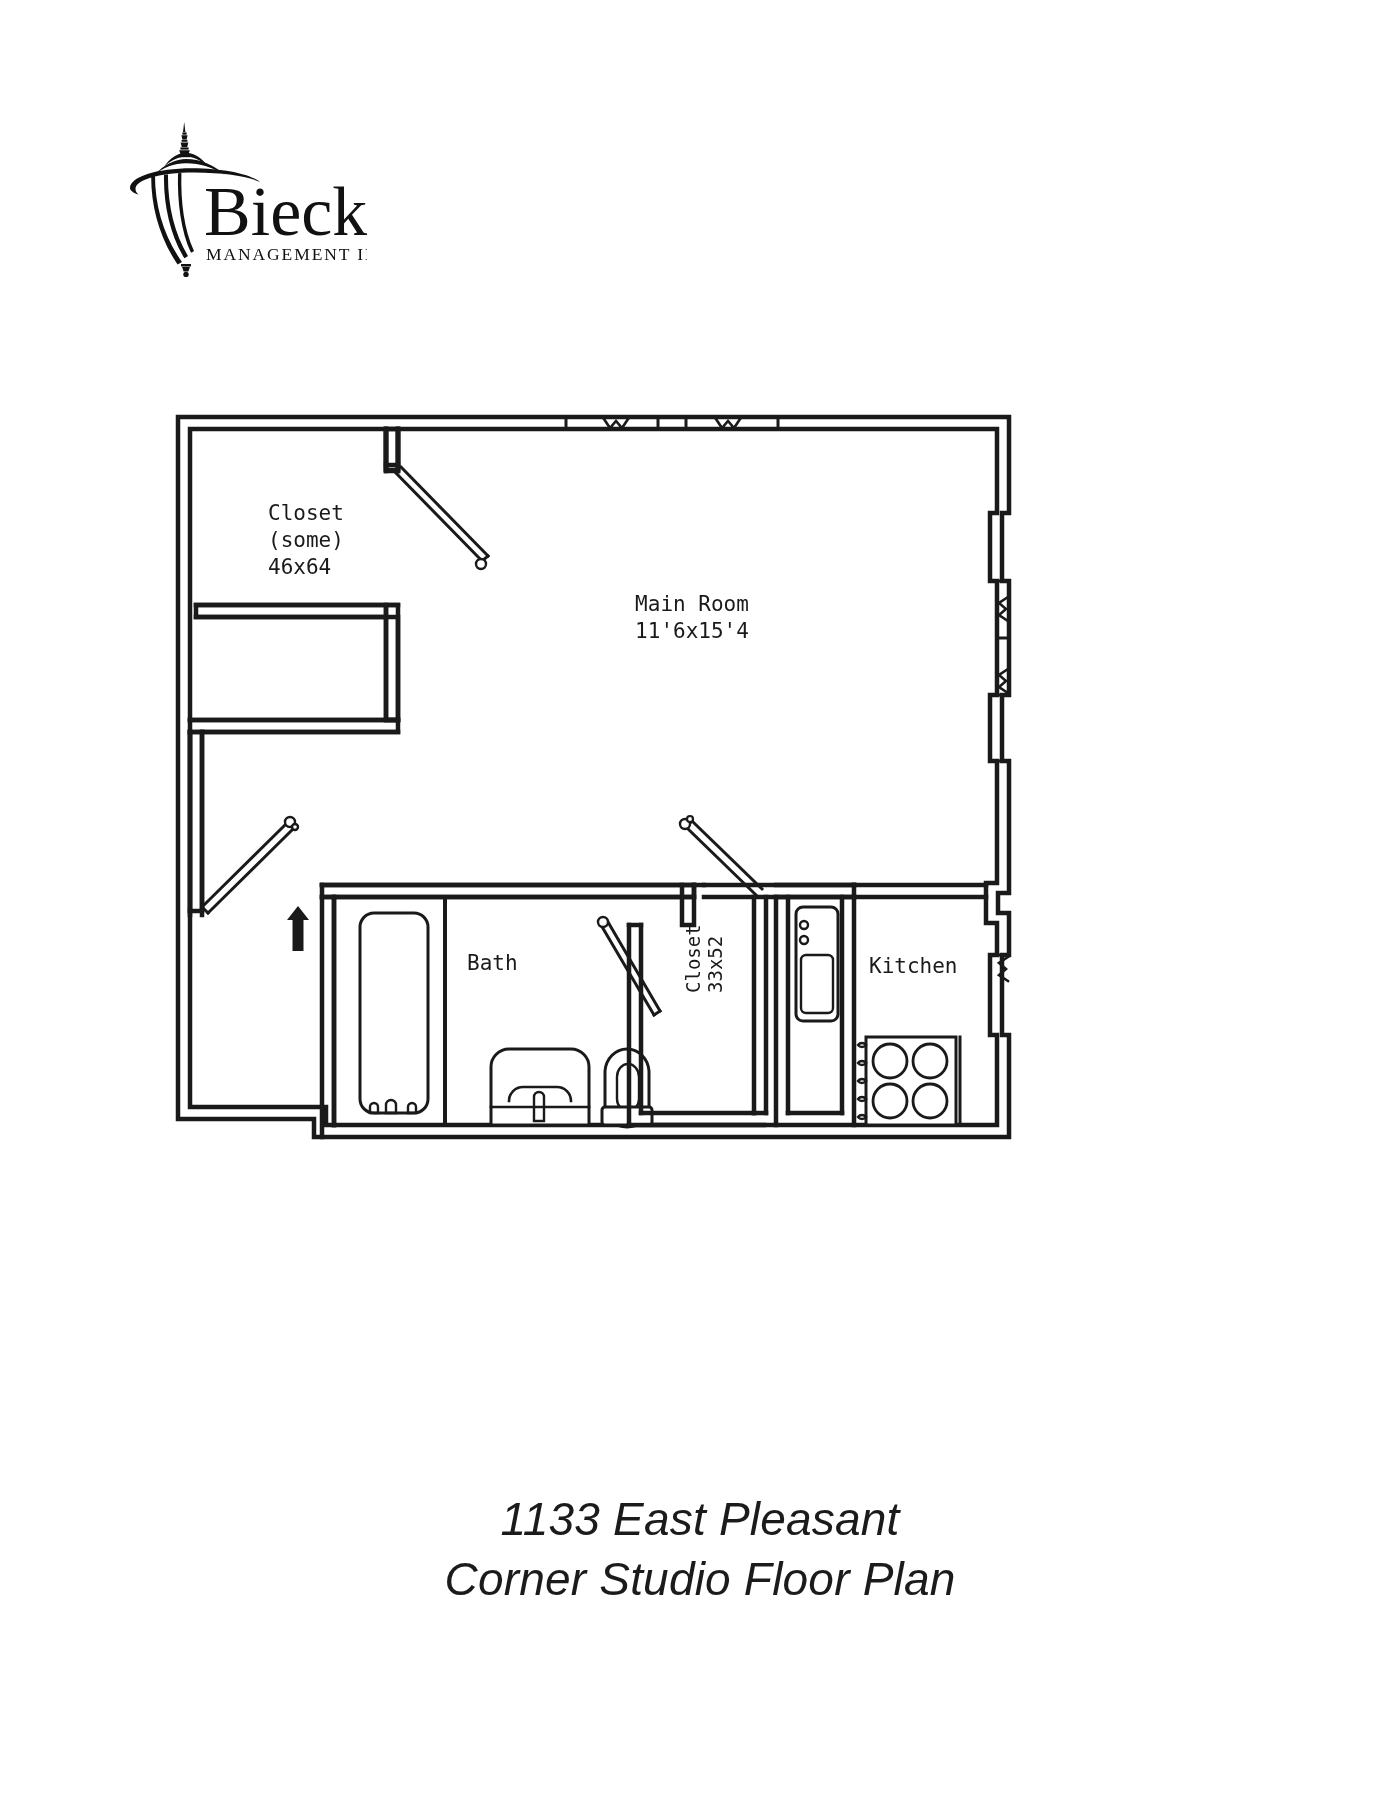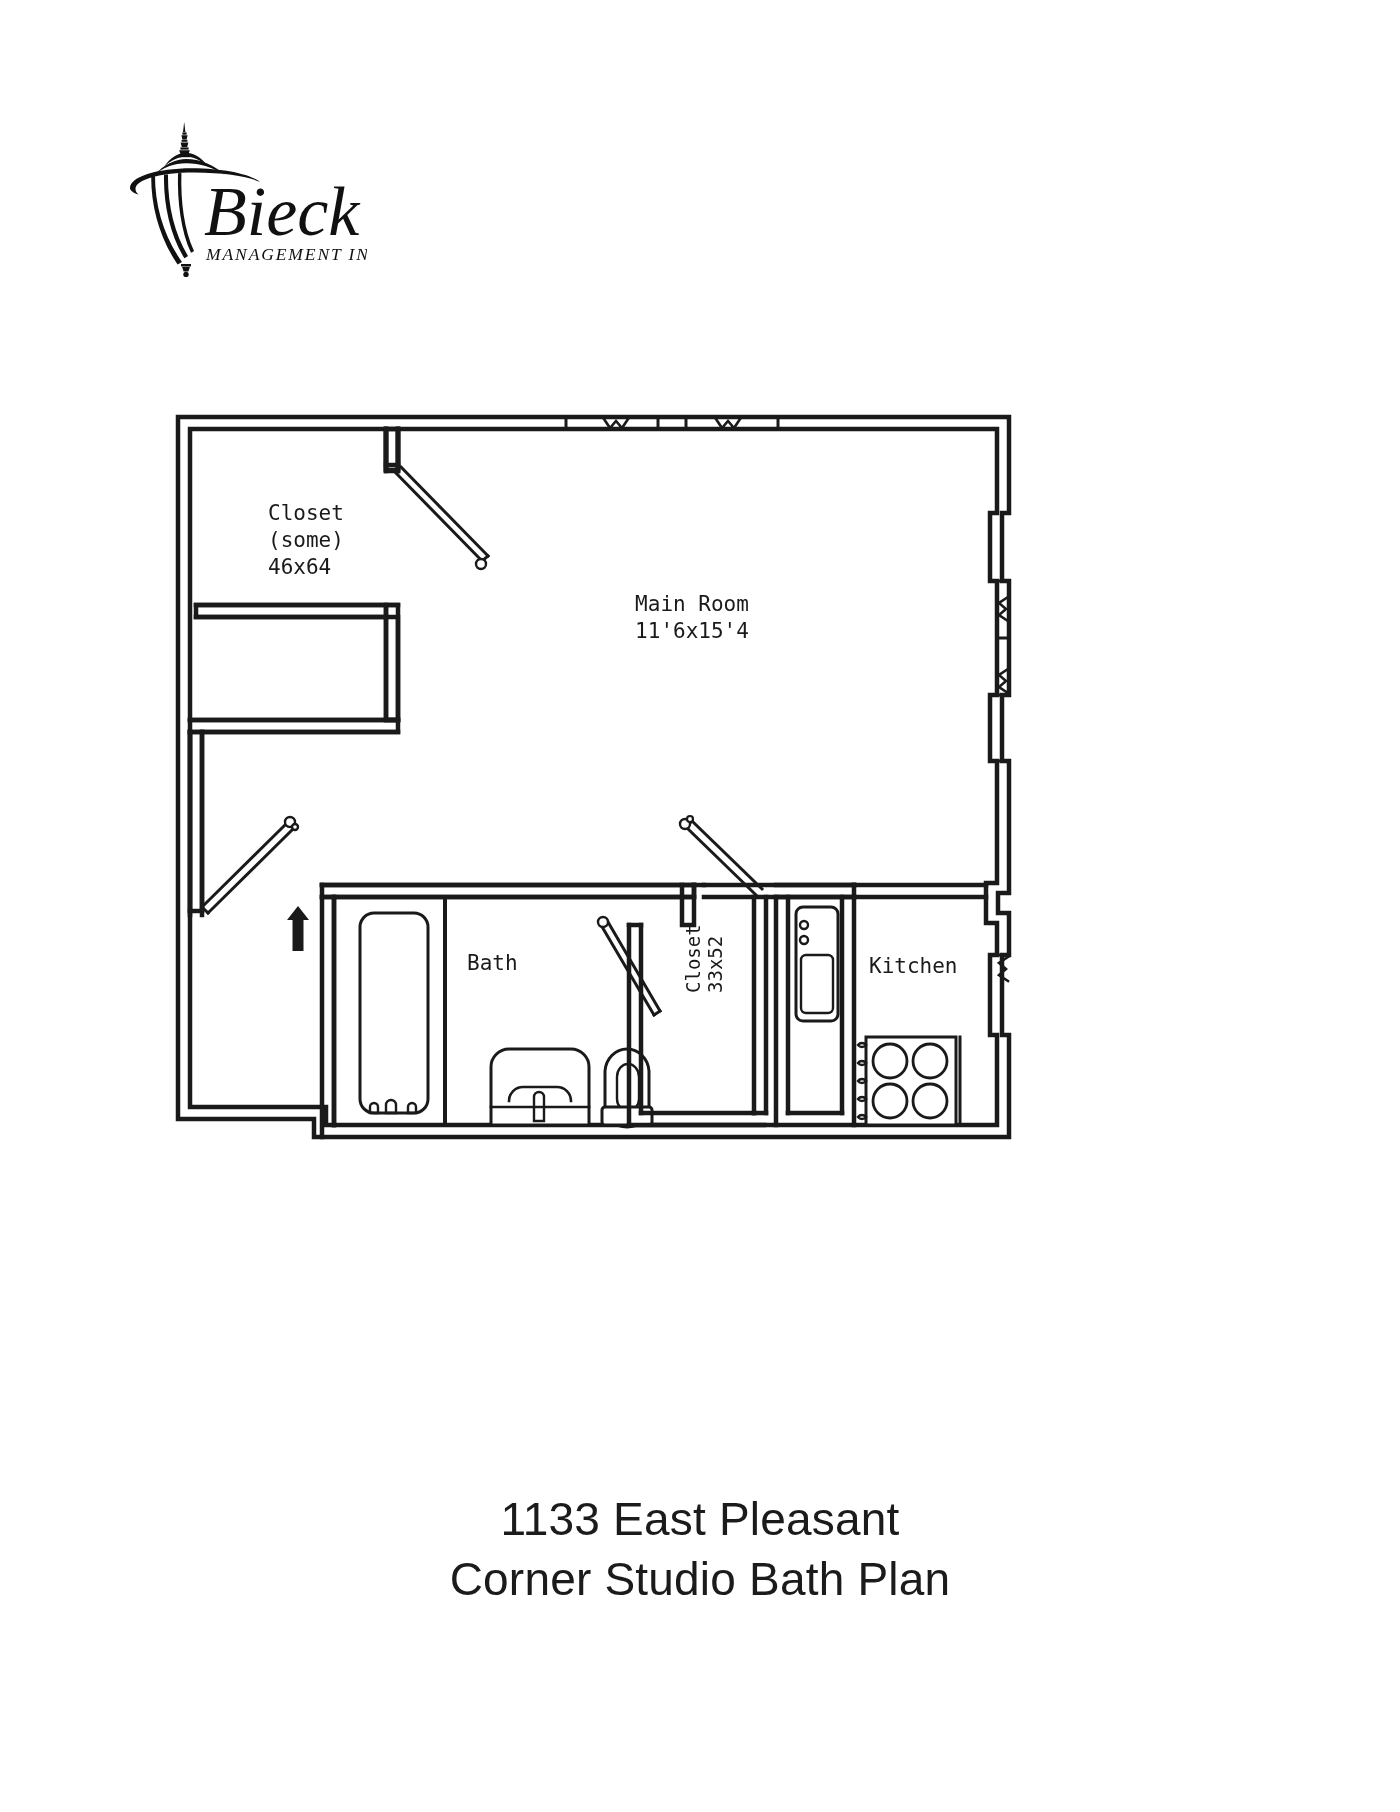--- a/index.html
+++ b/index.html
@@ -16,21 +16,20 @@
     overflow: hidden;
   }
 
   
   #logo-block {
     position: absolute;
     left: 124px;
     top: 120px;
     width: 243px;
     height: 158px;
-    font-style: italic;
   }
   #logo-svg { display: block; width: 243px; height: 158px; }
 
   
   #floorplan-wrap {
     position: absolute;
     left: 164px;
     top: 395px;
     width: 870px;
     height: 770px;
@@ -50,20 +49,21 @@
   }
 
   
   #caption {
     position: absolute;
     left: 0;
     top: 1490px;
     width: 1400px;
     text-align: center;
     color: #1b1b1b;
+    font-style: italic;
   }
   .caption-line {
     font-family: "Liberation Sans", sans-serif;
     font-size: 46px;
     line-height: 1.30;
     font-weight: 400;
     letter-spacing: 0.2px;
     display: block;
   }
 </style>
@@ -318,14 +318,14 @@
     <text class="fp-label-small" x="0" y="0" transform="translate(536,598) rotate(-90)">Closet</text>
     <text class="fp-label-small" x="0" y="0" transform="translate(558,598) rotate(-90)">33x52</text>
 
     <text class="fp-label" x="705" y="578">Kitchen</text>
   </g>
 </svg>
 </div>
 
 <div id="caption">
   <span class="caption-line">1133 East Pleasant</span>
-  <span class="caption-line">Corner Studio Bath Plan</span>
+  <span class="caption-line">Corner Studio Floor Plan</span>
 </div>
 
 </body></html>

